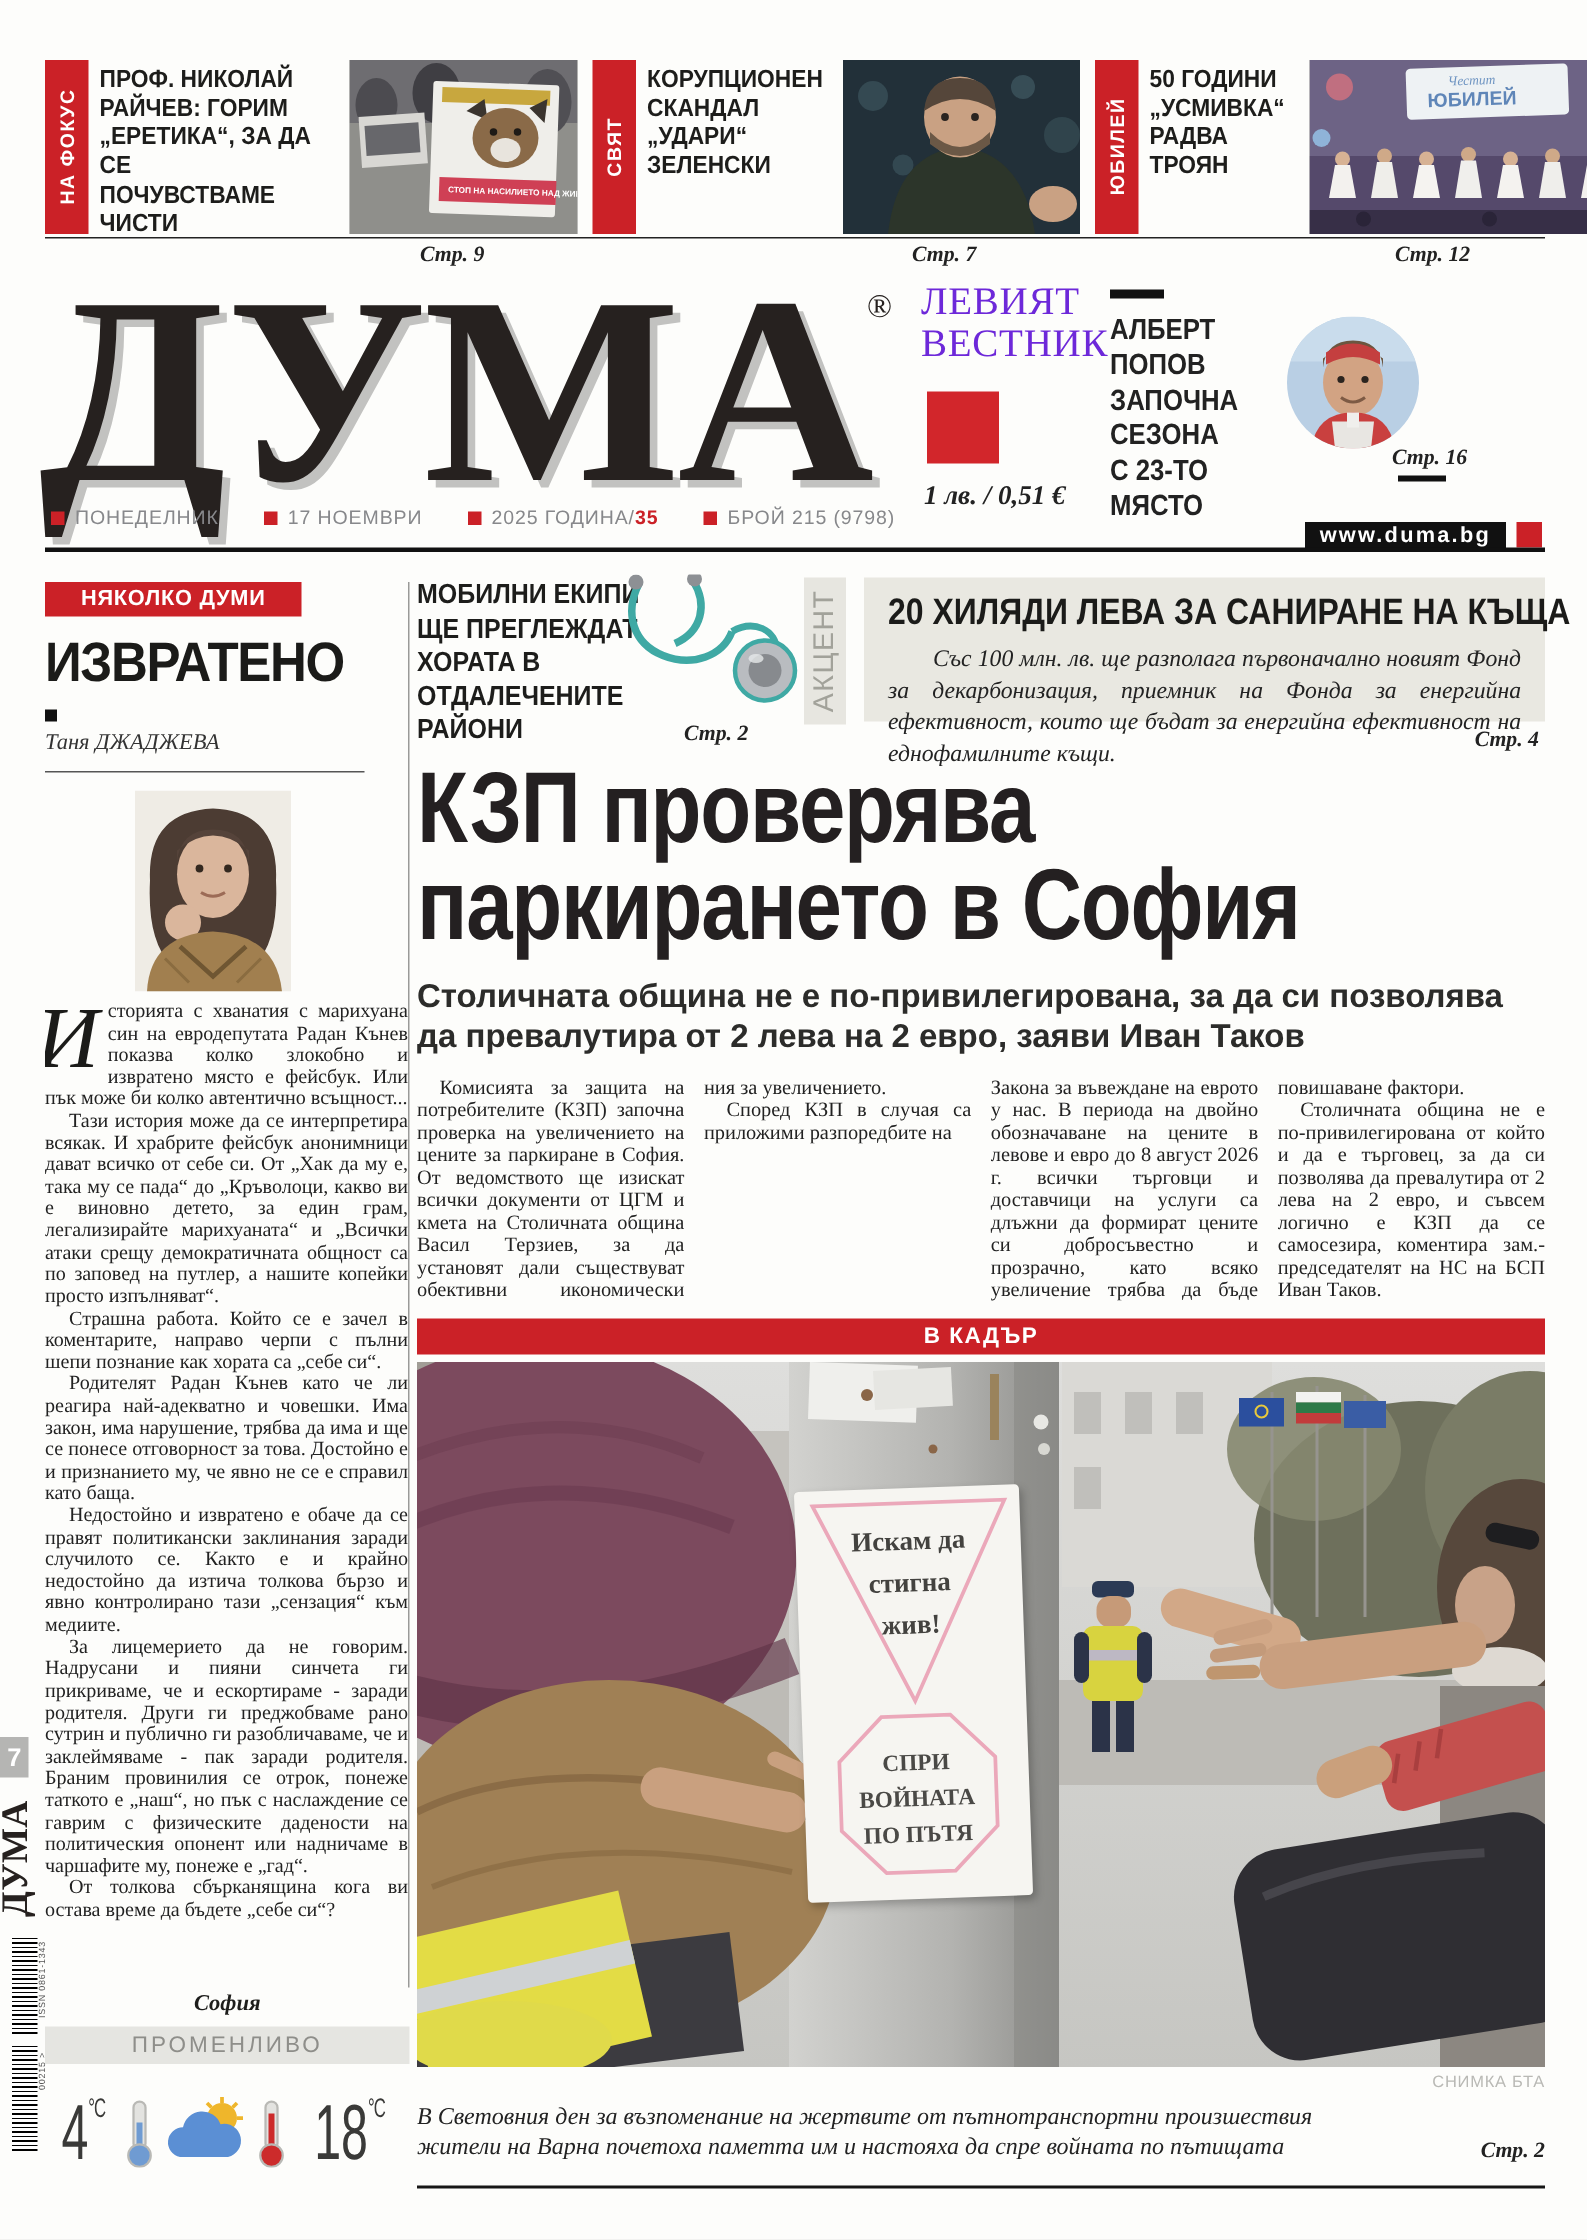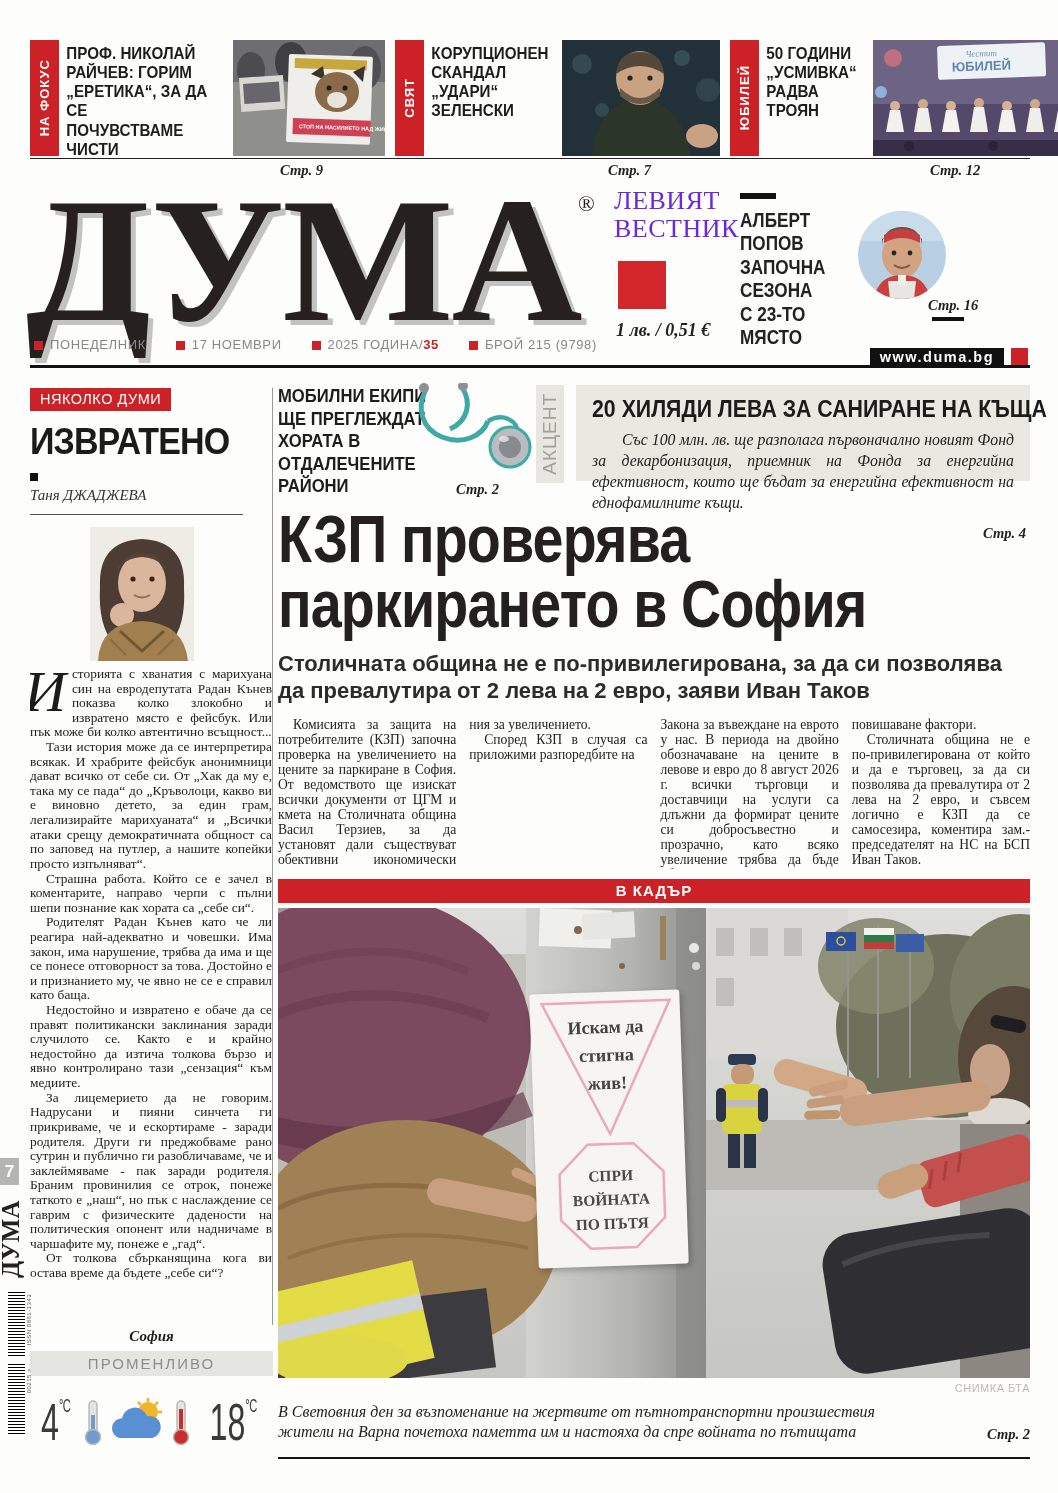--- a/index.html
+++ b/index.html
@@ -42,22 +42,22 @@
   .dateline .red{color:#cb2127;font-weight:bold;}
   .price{position:absolute;left:586px;top:135px;font-family:"Liberation Serif",serif;font-style:italic;
          font-weight:bold;font-size:18px;color:#222;}
   .site-band{position:absolute;right:26px;top:163px;background:#111;color:#fff;font-weight:bold;
              font-size:14.5px;letter-spacing:1.5px;padding:1px 10px 2px;}
   .site-square{position:absolute;right:2px;top:163px;width:17px;height:17px;background:#cb2127;}
   .mast-rule{position:absolute;left:0;top:180px;width:1000px;height:3px;background:#111;}
 
   
   .editorial{position:absolute;left:30px;top:388px;width:242px;height:936px;overflow:hidden;}
-  .badge{display:inline-block;background:#cb2127;color:#fff;font-weight:normal;font-size:14.5px;
-         letter-spacing:.5px;padding:3px 10px 4px;}
+  .badge{display:inline-block;background:#cb2127;color:#fff;font-weight:bold;font-size:14.5px;
+         letter-spacing:.5px;padding:3px 24px 4px;}
   .edi-title{font-size:37px;font-weight:800;margin:10px 0 2px;transform:scaleX(.92);transform-origin:left top;
              letter-spacing:-1px;color:#1b1b19;}
   .edi-bullet{width:8px;height:8px;background:#111;margin:10px 0 6px;}
   .edi-author{font-family:"Liberation Serif",serif;font-style:italic;font-size:15px;color:#333;}
   .edi-rule{width:213px;height:1px;background:#555;margin:10px 0 12px;}
   .edi-photo{width:104px;height:134px;margin:0 auto 6px;display:block;margin-left:60px;}
   .edi-body{font-family:"Liberation Serif",serif;font-size:13.4px;line-height:1.09;text-align:justify;color:#222;}
   .edi-body p{margin:0;}
   .edi-body p.ind{text-indent:16px;}
   .dropcap{float:left;font-family:"Liberation Serif",serif;font-style:italic;font-size:58px;line-height:.8;
@@ -72,21 +72,21 @@
   .accent-art{position:absolute;left:128px;top:-2px;}
   .accent-pageref{position:absolute;left:178px;top:96px;}
   .accent-tab{position:absolute;left:258px;top:0;width:28px;height:98px;background:#e7e6e0;
               display:flex;align-items:center;justify-content:center;}
   .accent-tab span{writing-mode:vertical-rl;transform:rotate(180deg);font-size:19px;color:#a2a29a;letter-spacing:1px;}
   .fund-box{position:absolute;left:298px;top:0;width:454px;height:96px;background:#e9e8e1;padding:10px 16px 0;box-sizing:border-box;}
   .fund-head{font-weight:800;font-size:24.5px;transform:scaleX(.87);transform-origin:left top;white-space:nowrap;
              color:#1b1b19;margin-bottom:7px;}
   .fund-body{font-family:"Liberation Serif",serif;font-style:italic;font-size:15.8px;line-height:1.32;
              text-align:justify;text-indent:30px;color:#222;}
-  .fund-pageref{position:absolute;right:4px;top:100px;margin-top:40px;}
+  .fund-pageref{position:absolute;right:4px;top:100px;}
 
   
   .main-article{position:absolute;left:278px;top:506px;width:752px;}
   .main-head{font-weight:800;font-size:67px;line-height:.97;letter-spacing:-1px;color:#242021;
              transform:scaleX(.83);transform-origin:left top;width:122%;margin:0;}
   .main-sub{font-size:22px;font-weight:600;line-height:1.24;color:#2c2c2a;margin:14px 0 12px;}
   .cols{display:flex;gap:13px;height:152px;overflow:hidden;}
   .col{flex:1;font-family:"Liberation Serif",serif;font-size:13.6px;line-height:1.11;text-align:justify;color:#222;}
   .col p{margin:0;}
   .col p.ind{text-indent:15px;}

